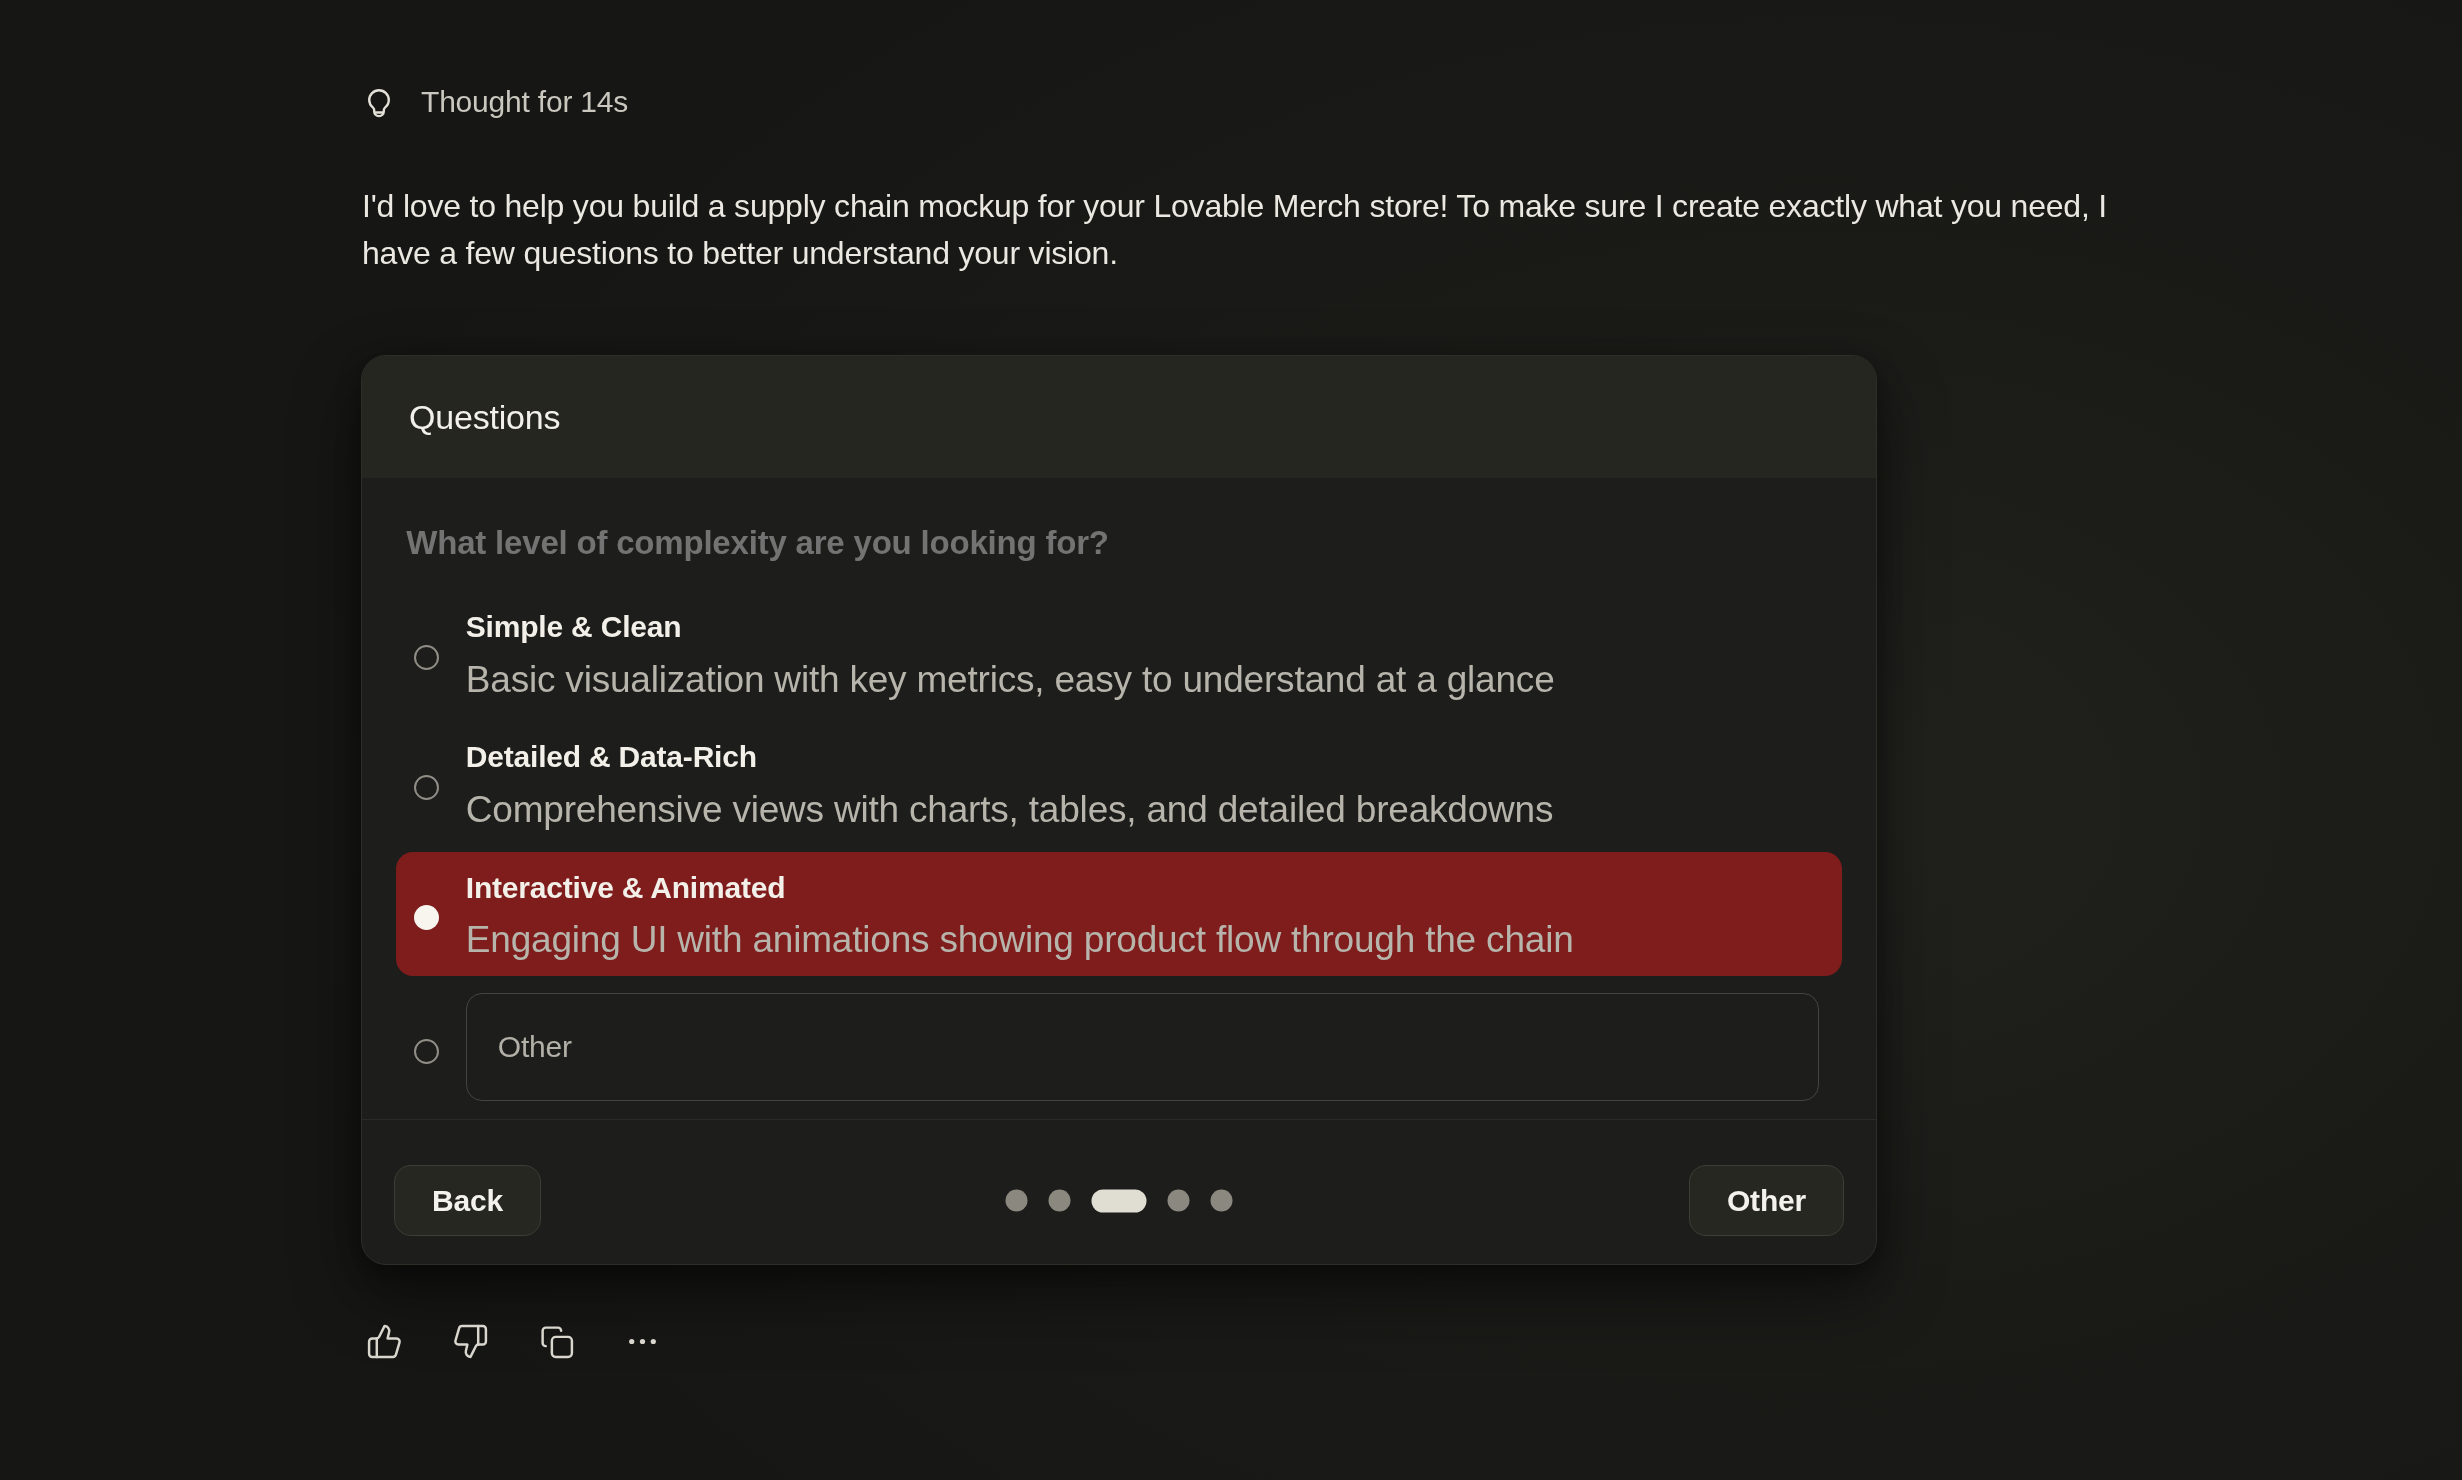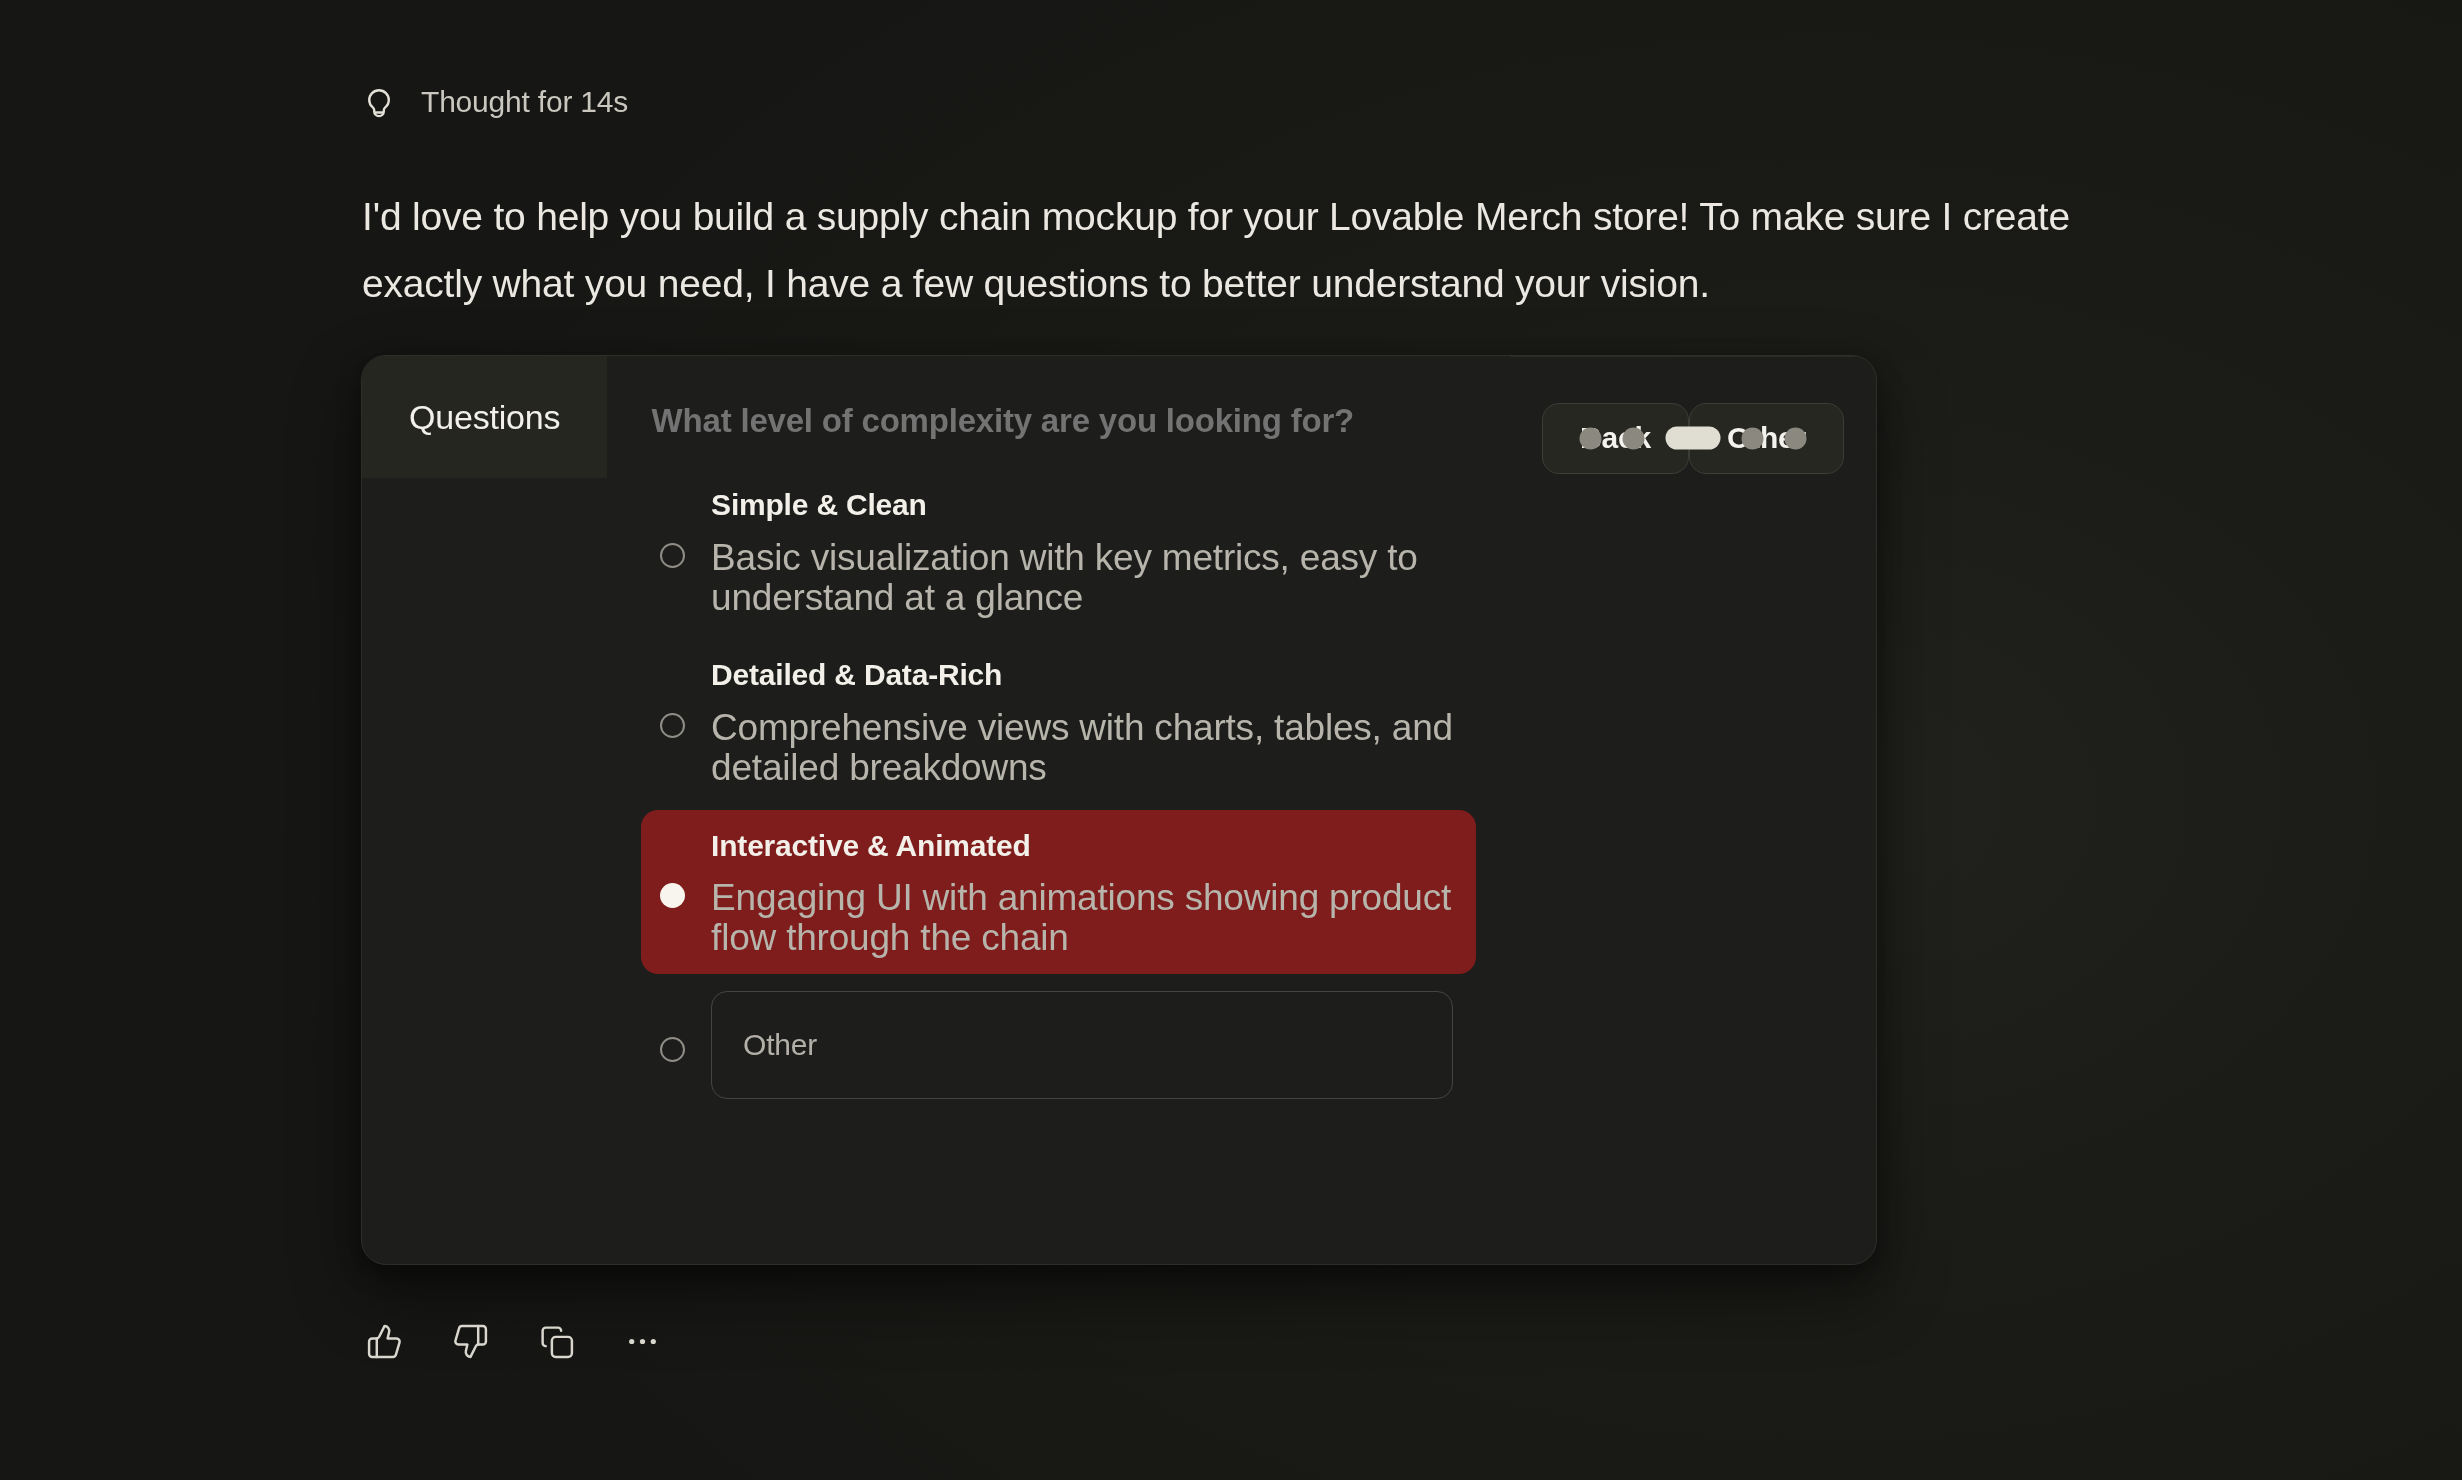--- a/index.html
+++ b/index.html
@@ -7,27 +7,27 @@
     position:relative;width:2462px;height:1480px;overflow:hidden;
     font-family:"Liberation Sans",sans-serif;
     background:radial-gradient(ellipse 1552px 1092px at 74% 54%, #21211d 0%, #1a1a17 48%, #161614 100%);
     letter-spacing:-0.2px;
   }
   
   .thought-row{position:absolute;left:362px;top:85px;display:flex;gap:25px;color:#cac7bf;cursor:pointer;}
   .thought-row svg{width:34px;height:37px;display:block;color:#e3e0d8;}
   .thought-label{font-size:30px;color:#cac7bf;}
   
-  .message{position:absolute;left:362px;top:183px;width:1759px;font-size:39px;line-height:67px;color:#eae8e1;margin:0;}
+  .message{position:absolute;left:362px;top:183px;width:1759px;font-size:32px;line-height:47px;color:#eae8e1;margin:0;}
   
   .card{
     position:absolute;left:361px;top:355px;width:1516px;height:910px;box-sizing:border-box;
     background:#1d1d1b;border:1.1px solid #2e2e29;border-radius:25px;
     box-shadow:0 29px 69px rgba(0,0,0,.45), 0 8px 23px rgba(0,0,0,.35);
-    display:flex;flex-direction:row;overflow:hidden;
+    display:flex;flex-direction:column;overflow:hidden;
   }
   .card-header{
     height:122px;flex:none;background:#262621;display:flex;align-items:center;
     padding:0 47px;font-size:34px;font-weight:500;color:#f2f0ea;
   }
   .card-body{flex:1;padding:46px 34px 0;box-sizing:border-box;}
   .question{margin:0 0 29px 10.3px;font-size:33px;font-weight:700;color:#737373;}
   .option{
     display:flex;align-items:center;gap:26.4px;
     padding:16px 23px 16px 18.4px;border-radius:17px;margin-bottom:5.7px;cursor:pointer;

